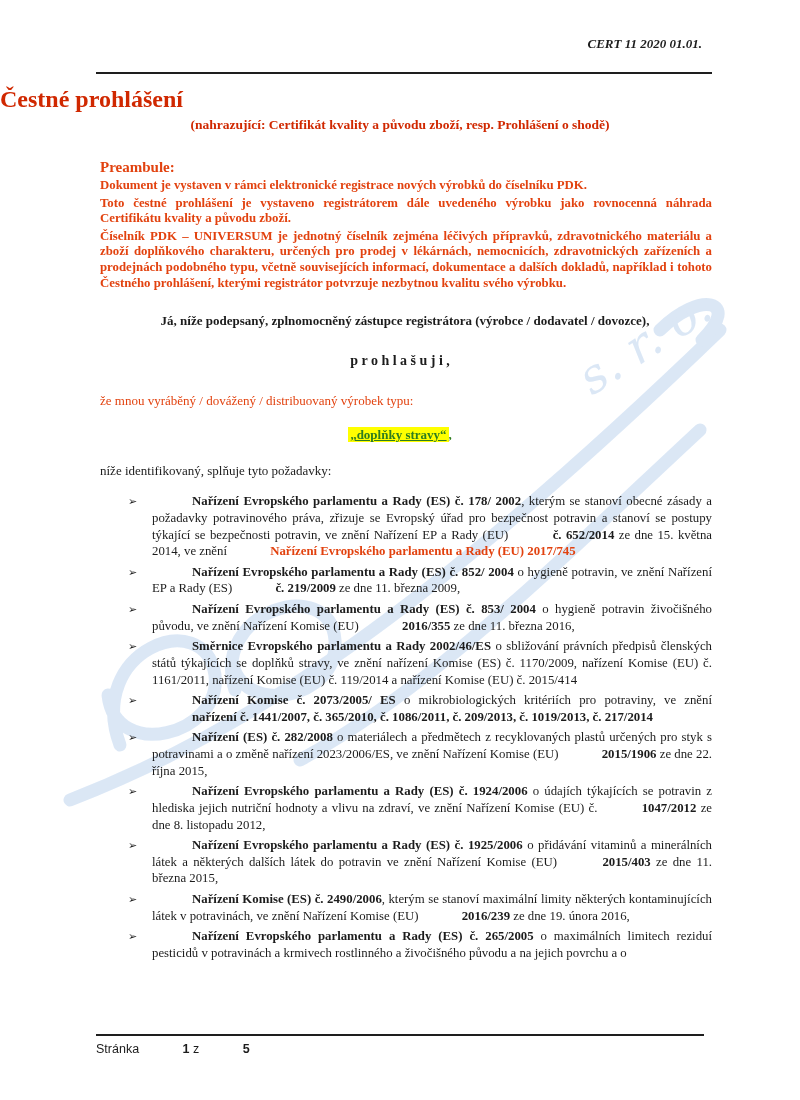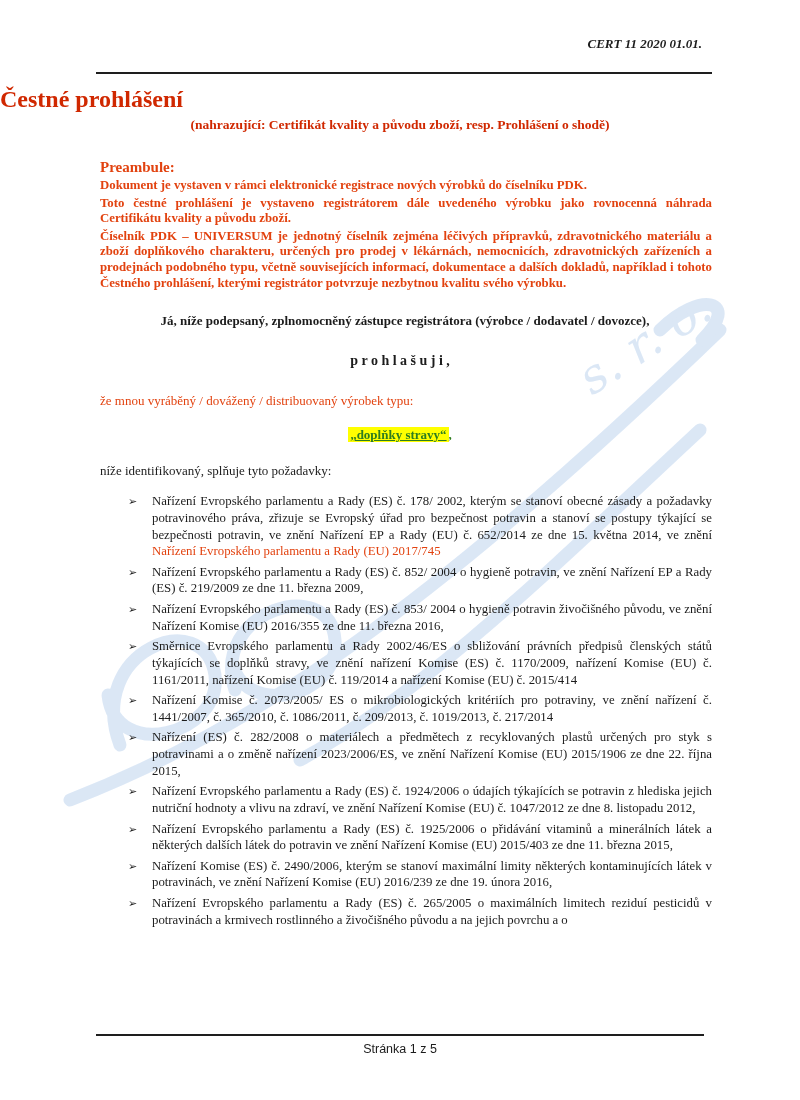--- a/index.html
+++ b/index.html
@@ -30,23 +30,23 @@
   .type-line{margin:24px 88px 0 100px;font-size:13px;color:var(--red);}
   .product-line{margin-top:18px;text-align:center;font-size:13px;}
   .product-type{background:var(--highlight);color:var(--green);font-weight:bold;
                 text-decoration:underline;padding:0 2px;}
   .product-suffix{color:var(--green);font-weight:bold;}
   .follow-line{margin:20px 88px 0 100px;font-size:13px;}
   .req-list{margin:14px 0 0 0;padding:0 88px 0 128px;list-style:none;}
   .req-item{position:relative;padding-left:24px;margin-bottom:4px;font-size:12.8px;
             line-height:1.3;text-align:justify;}
   .req-item .bullet{position:absolute;left:0;top:1px;font-size:11px;}
-  .b{font-weight:normal;}
+  .b{font-weight:bold;margin-left:40px;}
   .red{color:var(--red);}
-  .footer{position:absolute;left:96px;right:96px;bottom:44px;z-index:1;text-align:center;}
+  .footer{position:absolute;left:96px;right:96px;bottom:44px;z-index:1;text-align:left;}
   .footer-rule{border:none;border-top:2px solid #1e1e1e;margin:0 0 6px 0;}
   .footer-text{font-family:"Liberation Sans",sans-serif;font-size:12.5px;}
 </style>
 </head>
 <body>
 
 <div class="page">
 
   <svg class="watermark-layer" viewBox="0 0 800 1100" xmlns="http://www.w3.org/2000/svg">
     <g class="wm" opacity="0.6">

